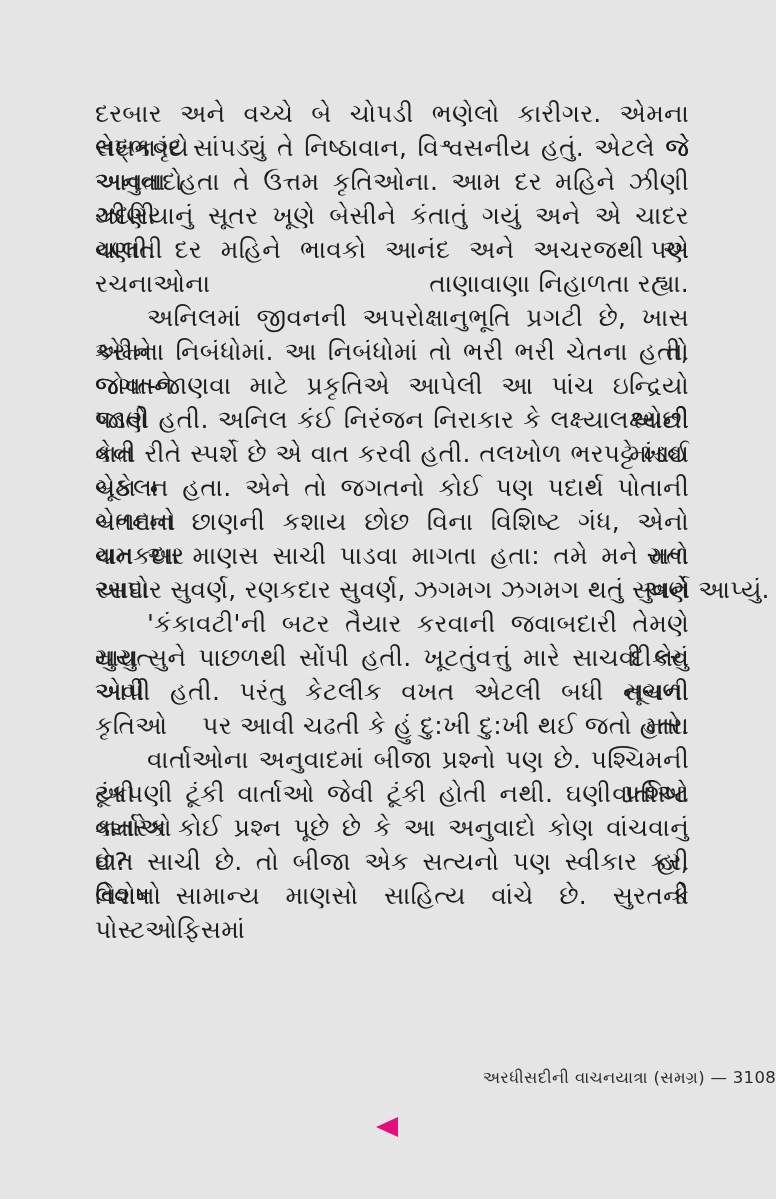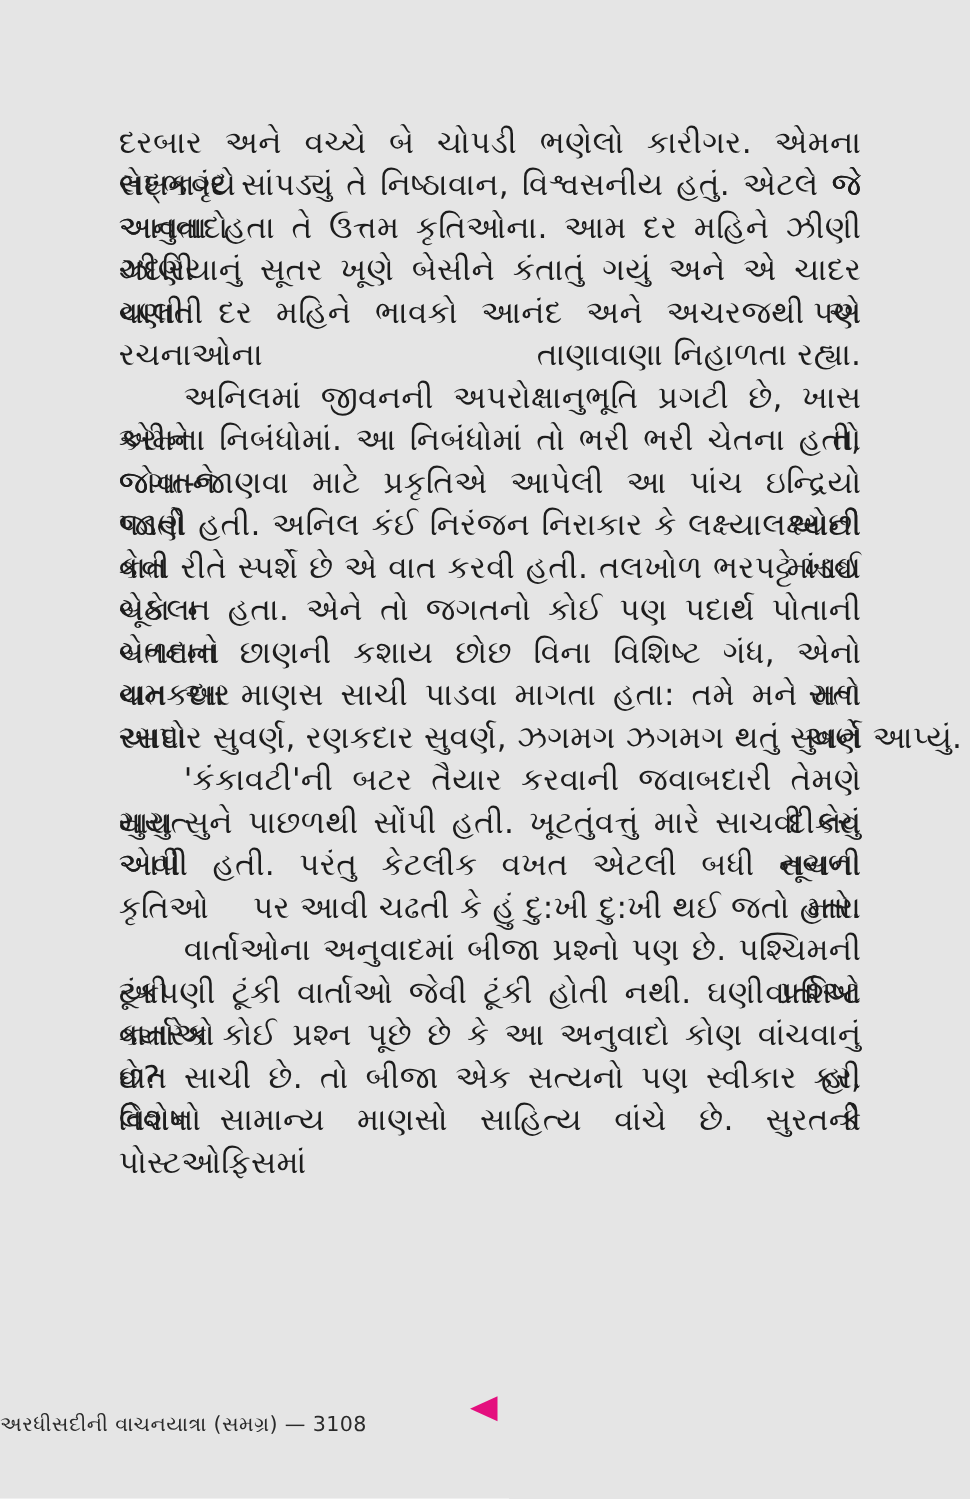--- a/index.html
+++ b/index.html
@@ -36,23 +36,23 @@
     white-space: normal;
     text-align: justify;
     text-align-last: justify;
   }
   .line.indent {
     text-indent: 52px;
   }
   .footer {
     position: absolute;
     left: 0;
-    top: 1130px;
+    top: 1068px;
     width: 776px;
-    text-align: left;
+    text-align: right;
     font-size: 16.5px;
     color: #2a2a2a;
     letter-spacing: 0.3px;
   }
   .page-marker {
     position: absolute;
     left: 376px;
     top: 1117px;
     width: 0;
     height: 0;

